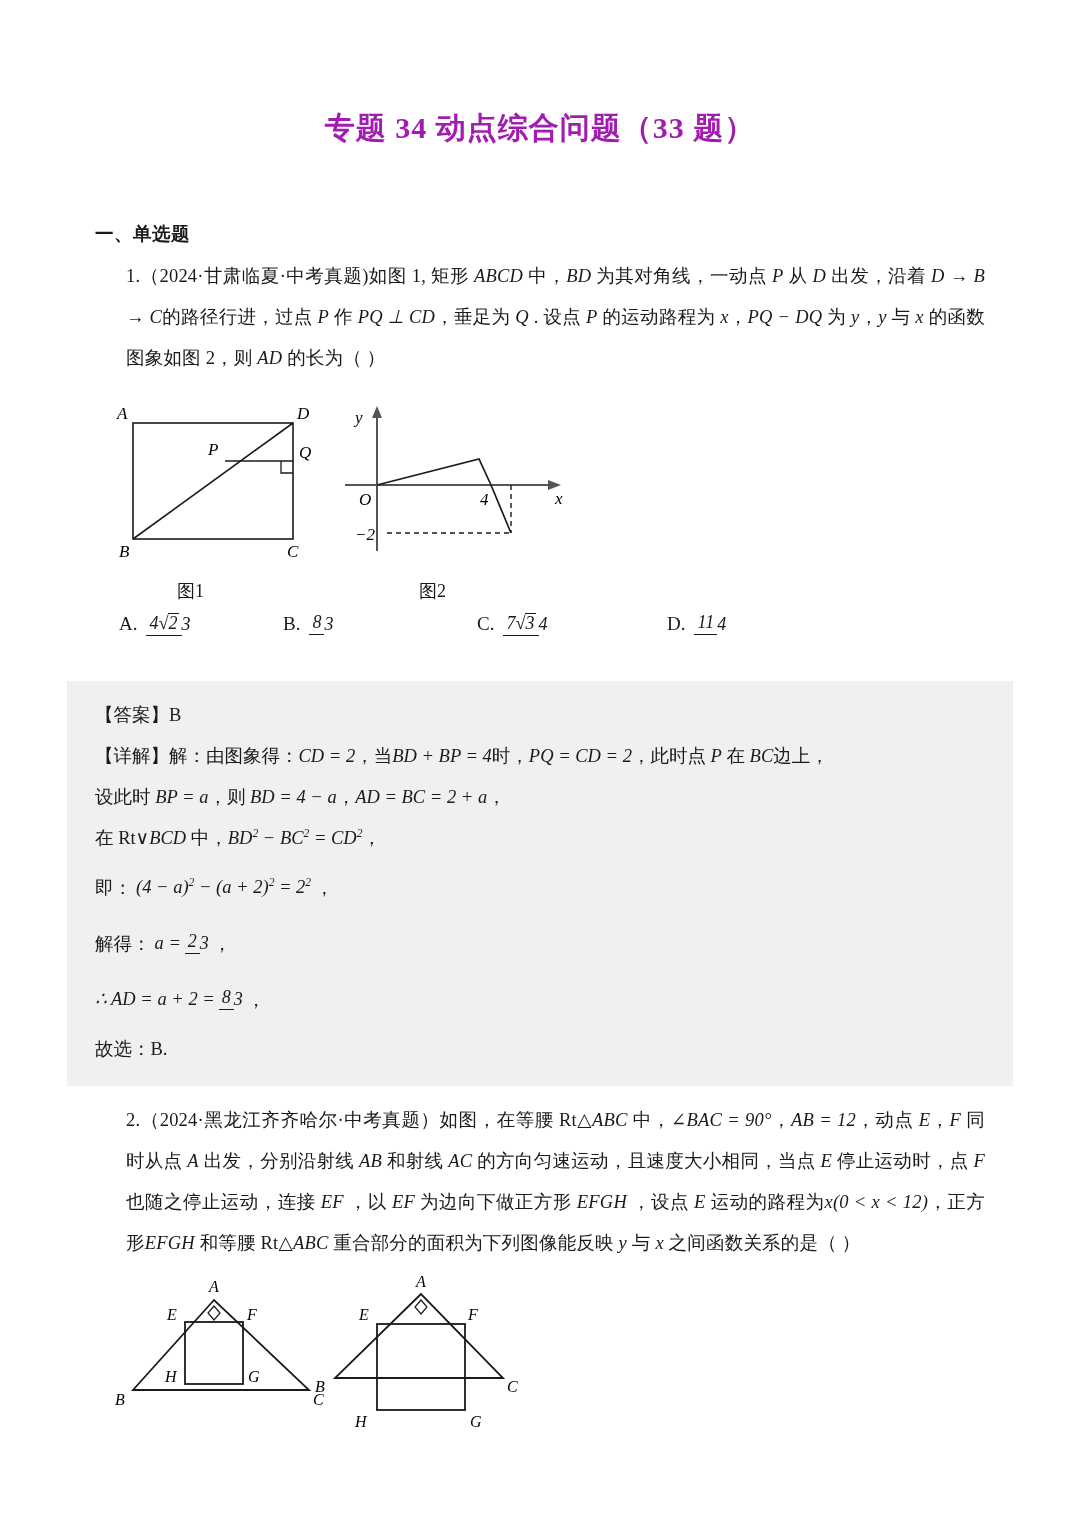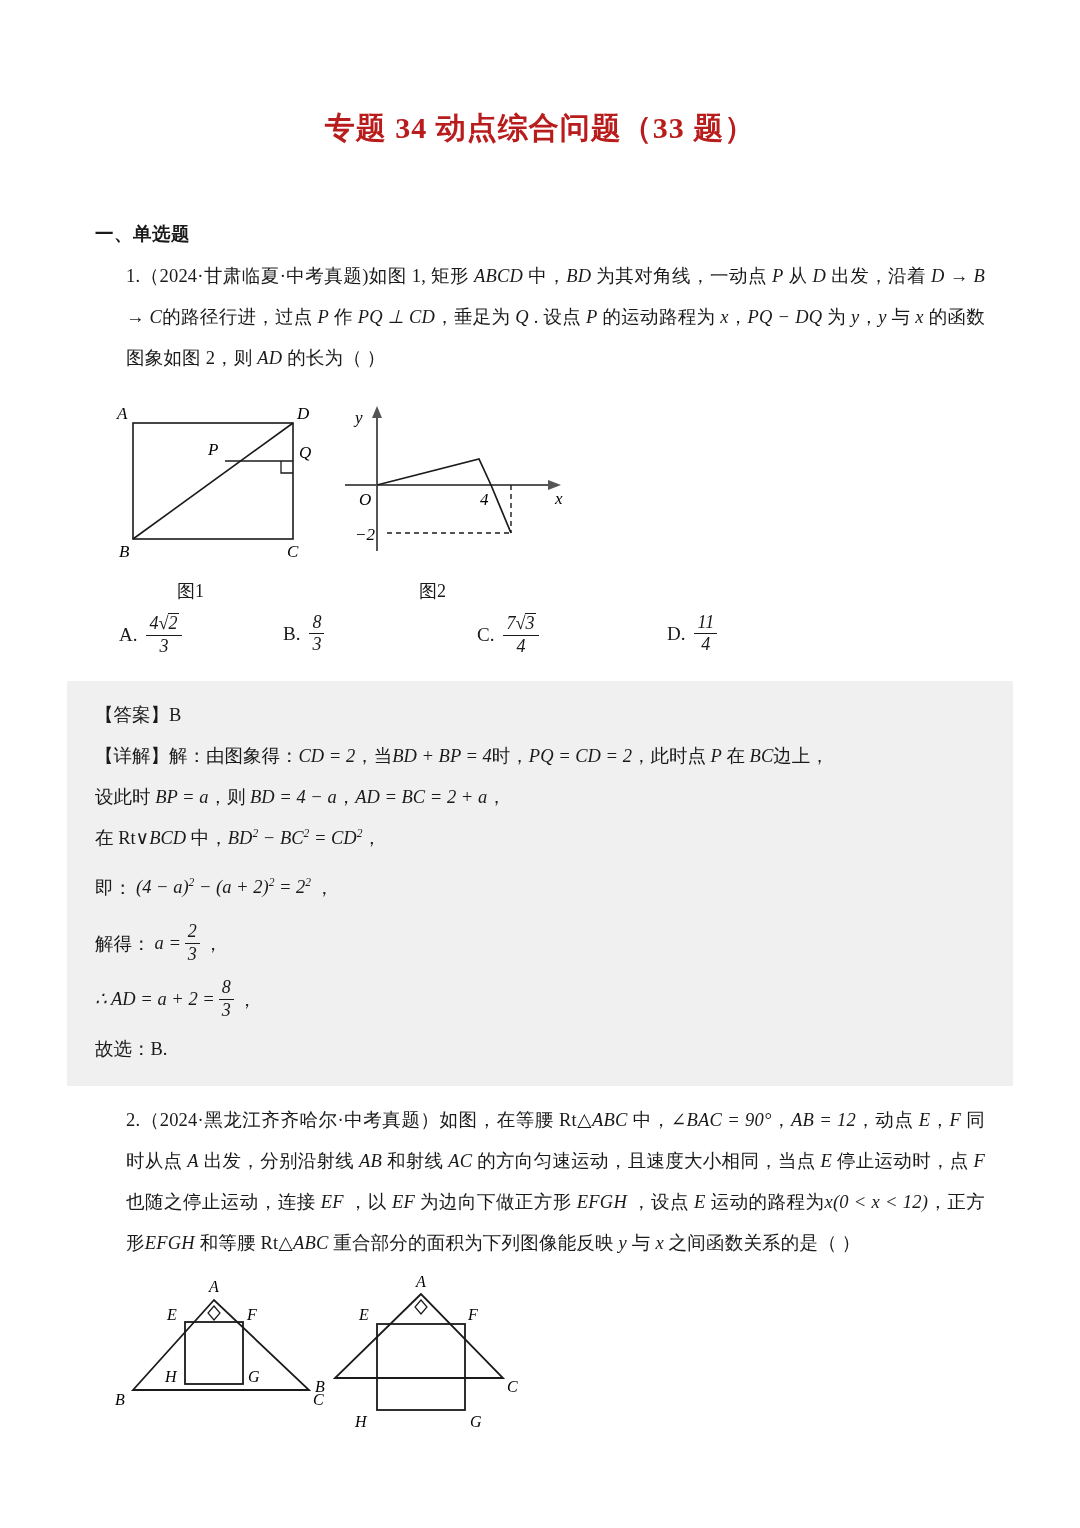--- a/index.html
+++ b/index.html
@@ -19,21 +19,21 @@
     position: relative;
     width: 1080px;
     height: 1528px;
     box-sizing: border-box;
     padding: 0 95px;
   }
 
   
   .doc-title {
     text-align: center;
-    color: #b91c1c;
+    color: #a21caf;
     font-weight: bold;
     font-size: 30px;
     letter-spacing: 1px;
     padding-top: 108px;
     font-family: "Liberation Serif", "DejaVu Serif", serif;
   }
 
   
   .section-heading {
     font-weight: bold;
@@ -80,21 +80,21 @@
   .opt {
     position: absolute;
     top: 0;
     display: flex;
     align-items: center;
     gap: 9px;
   }
   .opt .lbl { font-size: 19px; }
   .frac {
     display: inline-flex;
-    flex-direction: column;
+    flex-direction: row;
     align-items: center;
     vertical-align: middle;
     line-height: 1.08;
     font-size: 18px;
   }
   .frac .num {
     padding: 0 3px 1px 3px;
     border-bottom: 1.4px solid #1a1a1a;
   }
   .frac .den { padding-top: 1px; }

